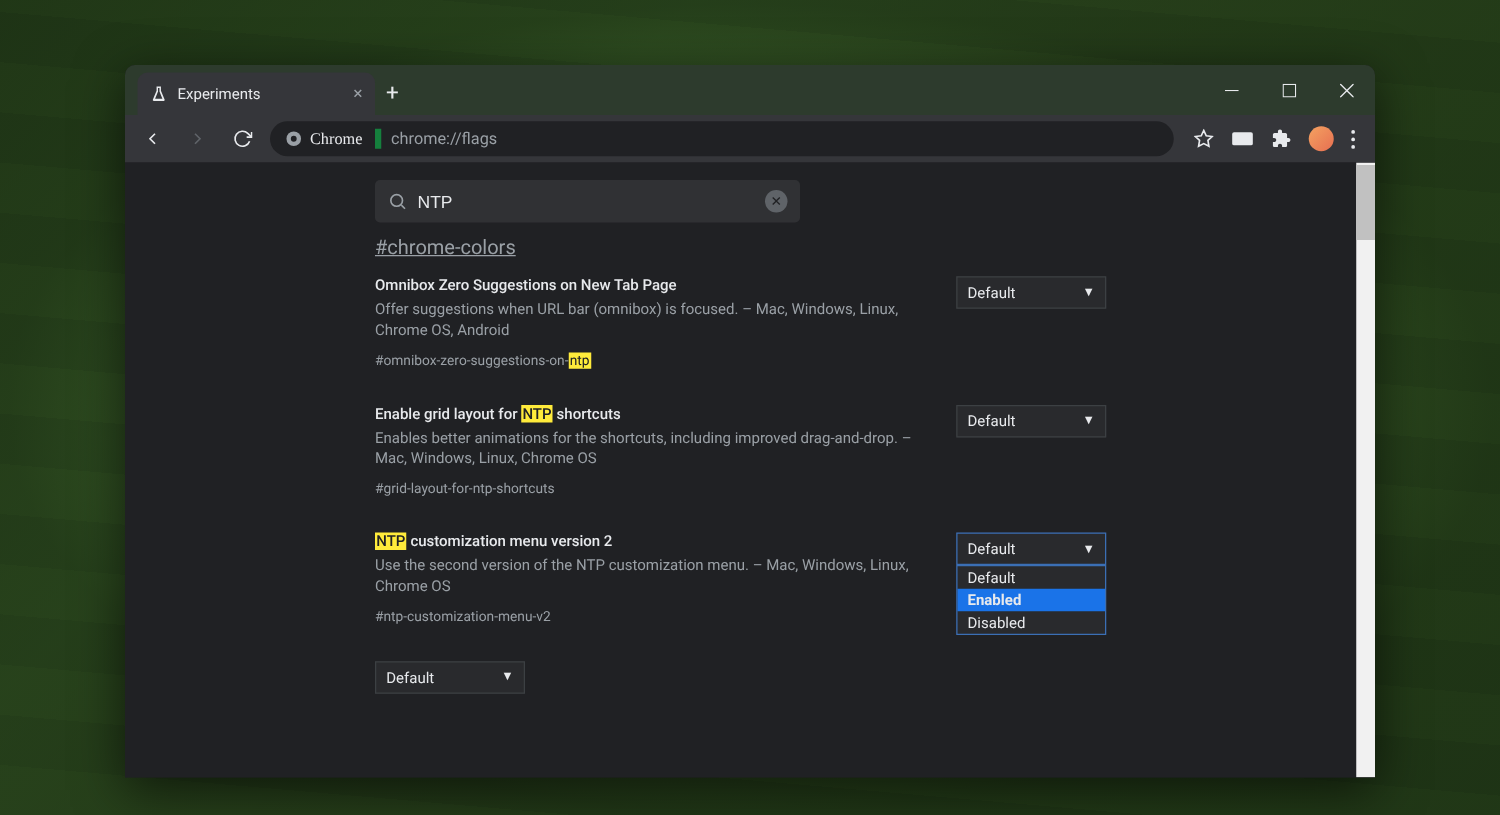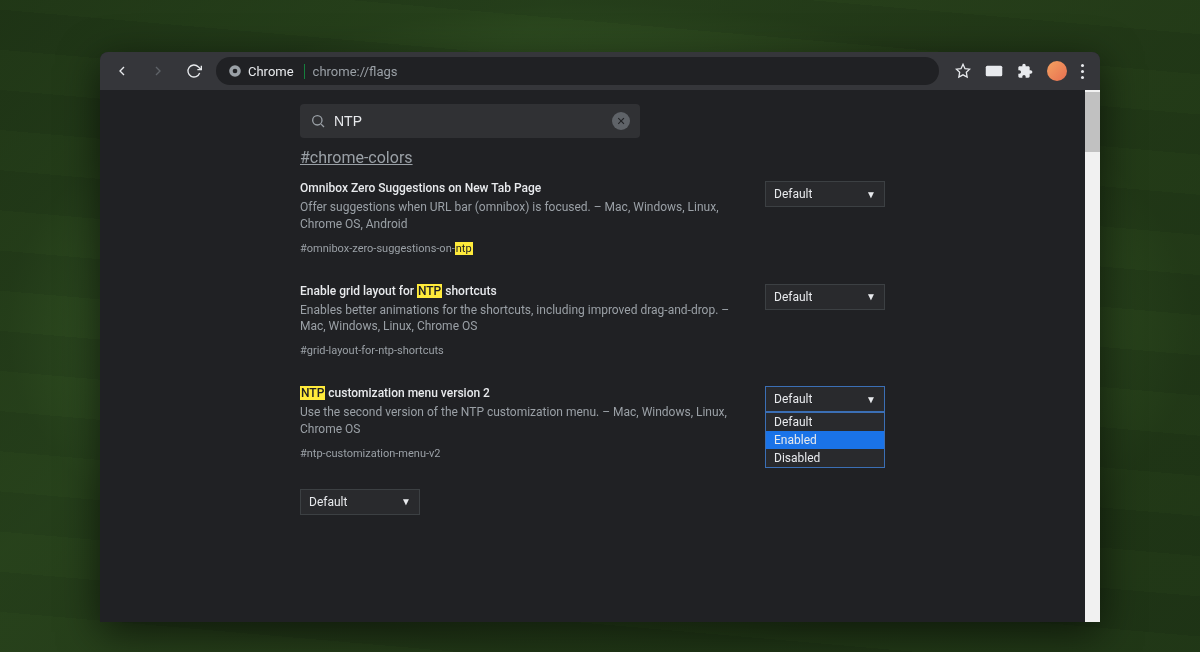--- a/index.html
+++ b/index.html
@@ -27,21 +27,21 @@
   .tab .close { margin-left:auto; font-size:14px; color:#9aa0a6; cursor:pointer;}
   .newtab { color:#e8eaed; width:28px; text-align:center; font-size:18px; line-height:34px; cursor:pointer;}
   .winctrl { margin-left:auto; display:flex; }
   .winctrl div { width:46px; height:40px; display:flex; align-items:center; justify-content:center; color:#e8eaed; font-size:12px; cursor:pointer;}
   .winctrl svg { stroke:#e8eaed; }
   
   .toolbar { height:38px; background:#35363a; display:flex; align-items:center; padding:0 8px; gap:8px;}
   .nav-icon { width:28px; height:28px; display:flex; align-items:center; justify-content:center; color:#e8eaed; border-radius:50%;}
   .nav-icon.disabled { color:#5f6368; }
   .omnibox { flex:1; height:28px; background:#202124; border-radius:14px; display:flex; align-items:center; padding:0 12px; gap:8px; color:#9aa0a6; font-size:13px;}
-  .omnibox .chip { display:flex; align-items:center; gap:6px; color:#e8eaed; border-right:1px solid #15803d; padding-right:10px;}
+  .omnibox .chip { display:flex; align-items:center; gap:6px; color:#e8eaed; border-right:5px solid #15803d; padding-right:10px;font-family:Liberation Serif, serif;}
   .omnibox .url { color:#9aa0a6; }
   .tb-icons { display:flex; align-items:center; gap:14px; color:#e8eaed; padding:0 8px;}
   .avatar { width:20px;height:20px;border-radius:50%; background:linear-gradient(135deg,#f4a261,#e76f51);}
   .dots { display:flex; flex-direction:column; gap:3px;}
   .dots span{width:3px;height:3px;background:#e8eaed;border-radius:50%;}
   
   .content { flex:1; display:flex; background:#202124; overflow:hidden;}
   .page { flex:1; overflow-y:auto; position:relative;}
   .scrollbar-track { width:15px; background:#f1f1f1;}
   .scrollbar-thumb { width:15px; height:60px; background:#c1c1c1; margin-top:2px;}
@@ -55,32 +55,60 @@
   .flag-body { flex:1; }
   .flag-title { color:#e8eaed; font-size:12px; font-weight:500; margin-bottom:4px;}
   .flag-desc { color:#9aa0a6; font-size:12px; line-height:1.4; margin-bottom:4px;}
   .flag-hash { color:#9aa0a6; font-size:11px; }
   .hl { background:#ffeb3b; color:#202124; padding:0 1px;}
   .flag-select-wrap { position:relative; width:120px;}
   .flag-select { width:120px; height:26px; background:#292a2d; border:1px solid #3c4043; color:#e8eaed; font-size:12px; padding:0 8px; display:flex; align-items:center; justify-content:space-between; cursor:pointer;}
   .flag-select.open { border:1px solid #3b6fb5;}
   .dropdown { position:absolute; top:26px; left:0; right:0; background:#292a2d; border:1px solid #3b6fb5; z-index:10;}
   .dropdown div { padding:2px 8px; color:#e8eaed; font-size:12px; cursor:pointer;}
-  .dropdown div.selected { background:#1a73e8;}
+  .dropdown div.selected { background:#1a73e8;font-weight:bold;}
   .chev { font-size:10px;}
   .remnant { padding:0 200px; color:#9aa0a6; font-size:16px;}
   .remnant a { color:#9aa0a6; text-decoration:underline;}
 </style>
 </head>
 <body>
 
 <div class="bg"></div>
 
 <div class="window">
 
+  <div class="titlebar">
+    <div class="tab">
+      <svg class="flask" viewBox="0 0 24 24" fill="#e8eaed">
+          <path d="M9 2v6L4 20c-.5 1 .2 2 1.3 2h13.4c1.1 0 1.8-1 1.3-2L15 8V2H9zm2 2h2v5l4 10H7l4-10V4z"></path>
+        </svg>
+      <span>Experiments</span>
+      <span class="close">×</span>
+    </div>
+    <div class="newtab">+</div>
+    <div class="winctrl">
+      <div>
+          <svg width="11" height="1">
+            <line x1="0" y1="0.5" x2="11" y2="0.5" stroke-width="1"></line>
+          </svg>
+        </div>
+      <div>
+          <svg width="11" height="11">
+            <rect x="0.5" y="0.5" width="10" height="10" fill="none" stroke-width="1"></rect>
+          </svg>
+        </div>
+      <div>
+          <svg width="11" height="11">
+            <line x1="0" y1="0" x2="11" y2="11" stroke-width="1"></line>
+            <line x1="11" y1="0" x2="0" y2="11" stroke-width="1"></line>
+          </svg>
+        </div>
+    </div>
+  </div>
 
   <div class="toolbar">
     <div class="nav-icon">
       <svg width="16" height="16" viewBox="0 0 24 24" fill="none" stroke="#e8eaed" stroke-width="2">
           <polyline points="15 18 9 12 15 6"></polyline>
         </svg>
     </div>
     <div class="nav-icon disabled">
       <svg width="16" height="16" viewBox="0 0 24 24" fill="none" stroke="#5f6368" stroke-width="2">
           <polyline points="9 18 15 12 9 6"></polyline>

